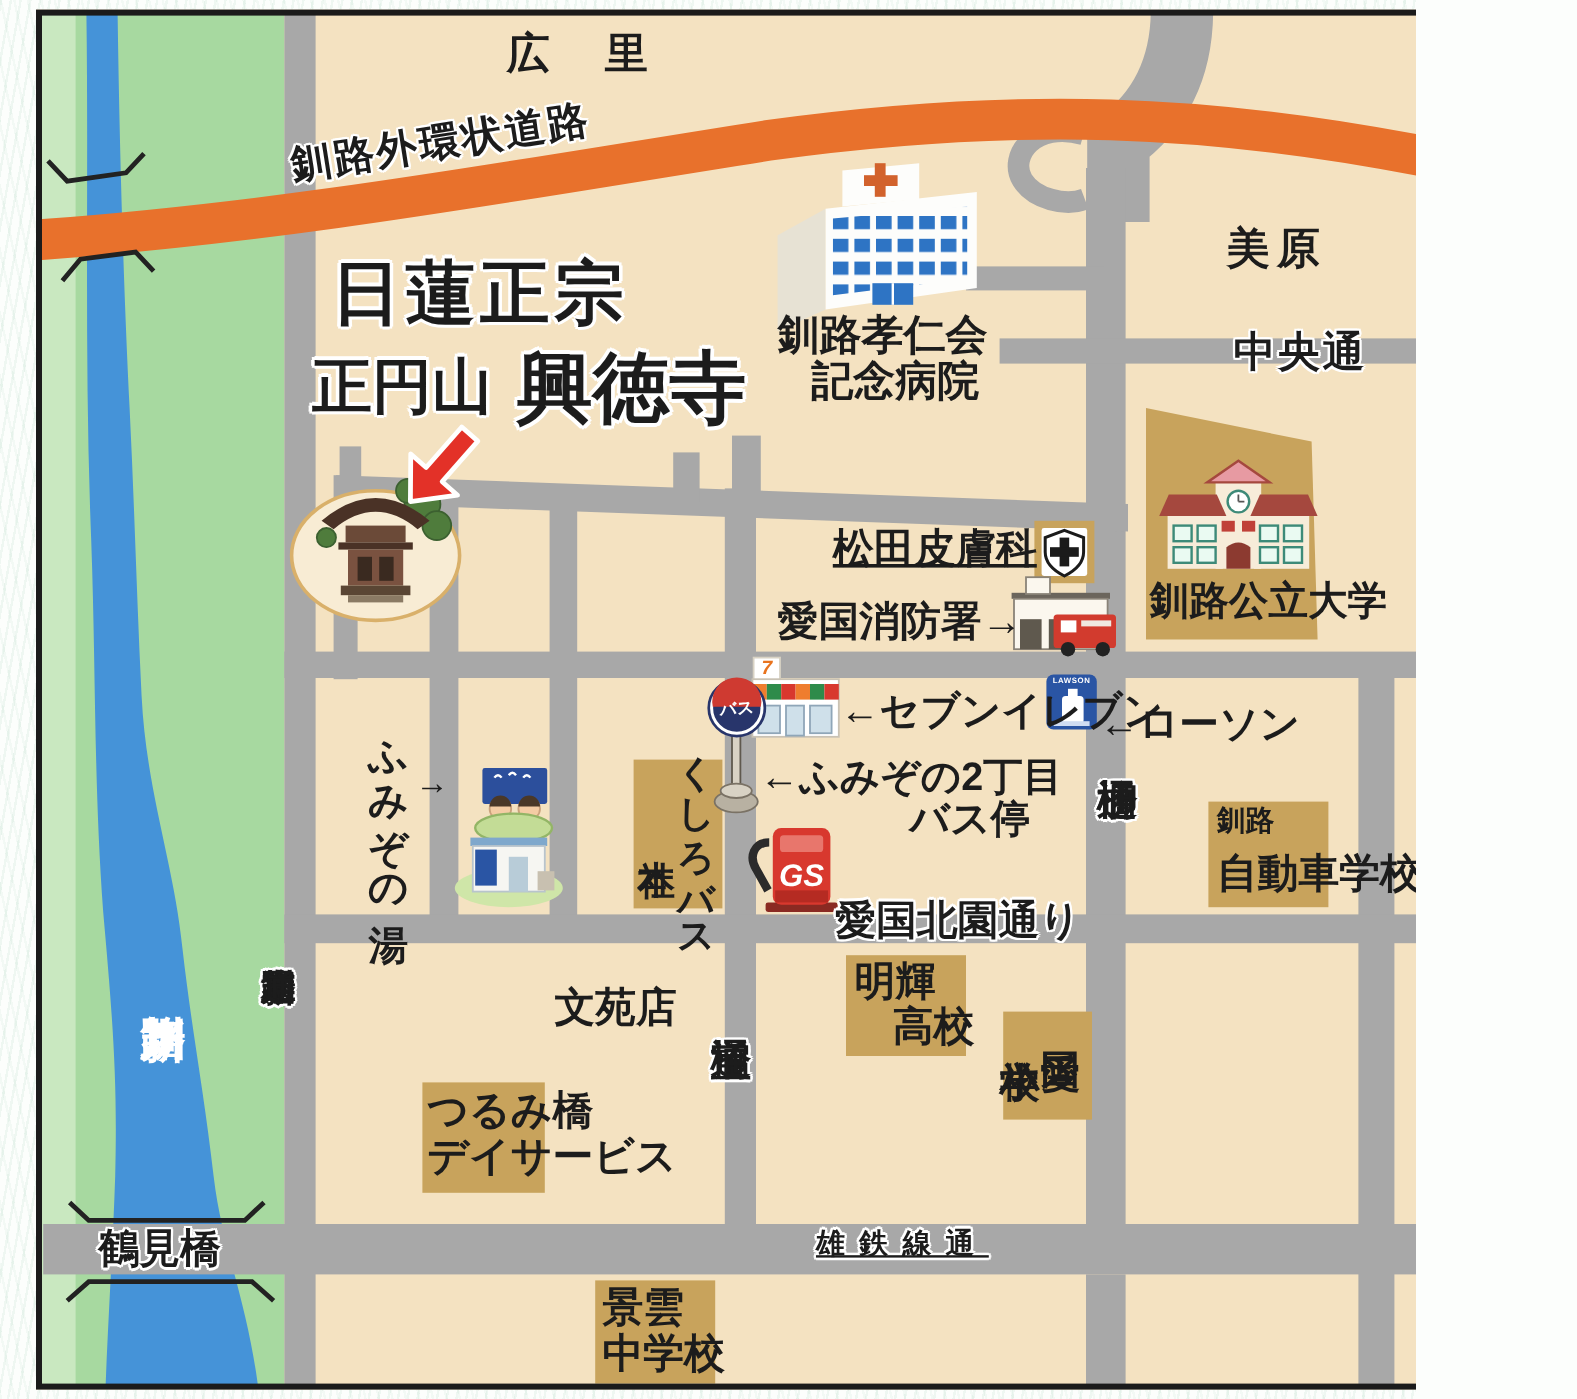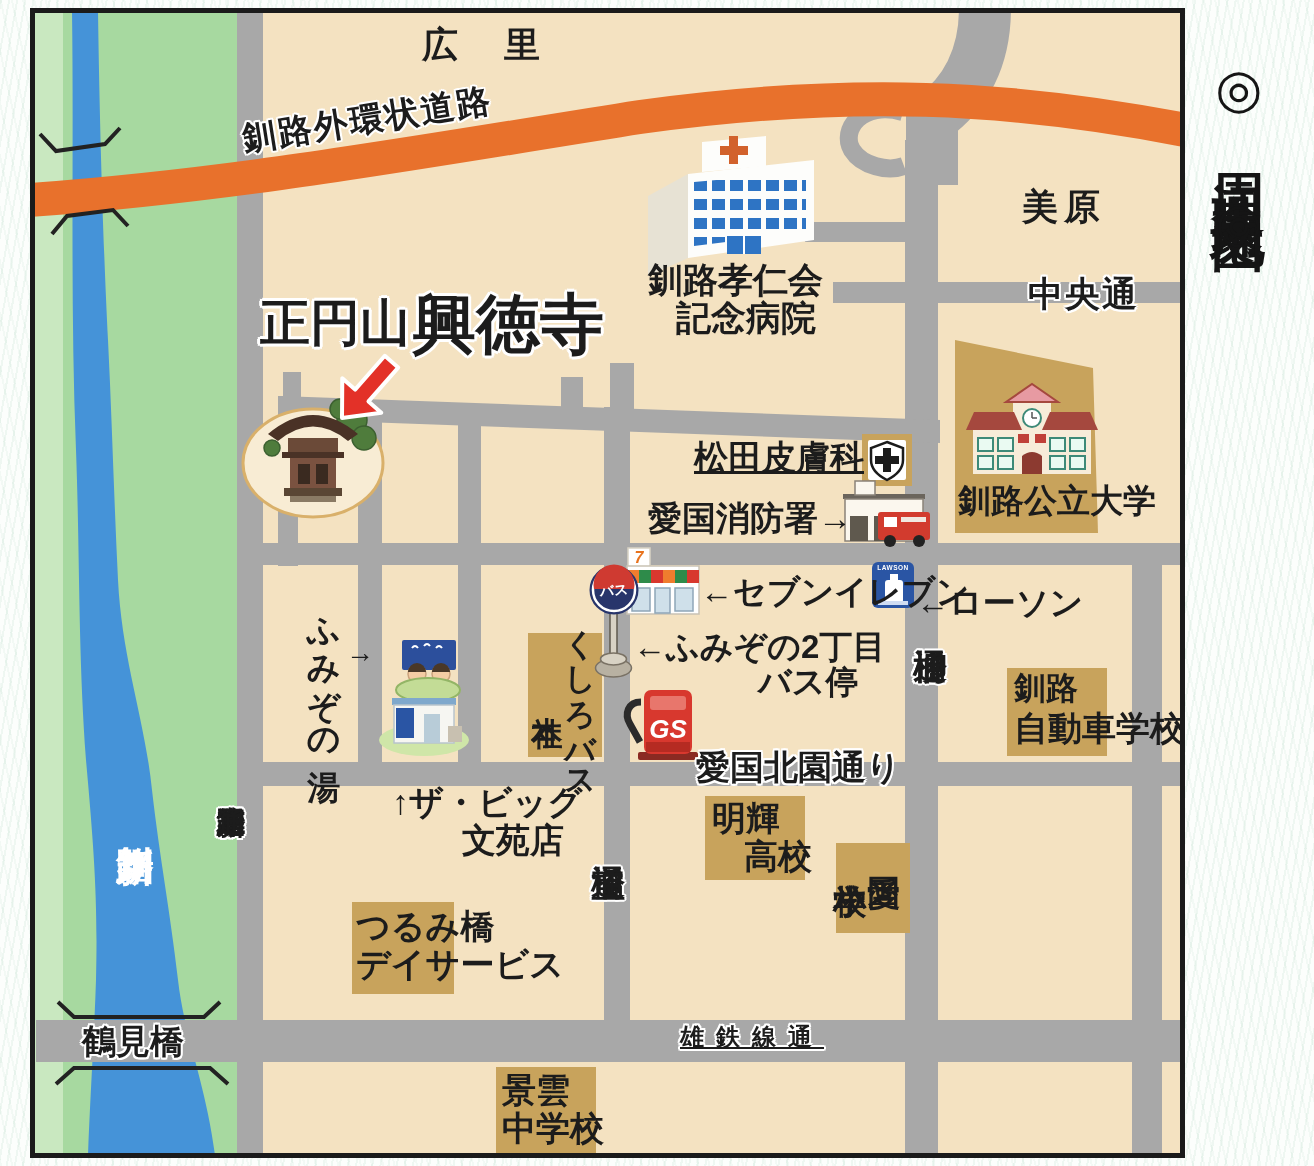--- a/index.html
+++ b/index.html
@@ -2,21 +2,21 @@
 <html><head>
 <meta charset="utf-8">
 <style>
   html,body{margin:0;padding:0;}
   body{
     width:1314px;height:1166px;
     background-color:#fcfefc;
     font-family:"Liberation Sans","DejaVu Sans",sans-serif;
   }
   .stage{
-    position:relative;width:1314px;height:1166px;overflow:hidden;
+    position:relative;width:1180px;height:1166px;overflow:hidden;
     background-color:#fcfefc;
     background-image:
       repeating-linear-gradient(100deg, rgba(120,185,150,.10) 0 2px, rgba(255,255,255,0) 2px 8px),
       repeating-linear-gradient(78deg, rgba(120,185,150,.07) 0 2px, rgba(255,255,255,0) 2px 11px);
   }
   svg{position:absolute;left:0;top:0;}
   .lb{
     position:absolute;font-weight:bold;color:#1c1c1c;line-height:1.05;
     white-space:nowrap;letter-spacing:0;
     font-family:"Liberation Sans","DejaVu Sans",sans-serif;
@@ -228,21 +228,22 @@
       <rect x="448" y="726" width="14" height="16" fill="#c8c0b0"></rect>
     </g>
   </g>
 
   <rect x="32.5" y="10.5" width="1150" height="1145" fill="none" stroke="#1b1b1b" stroke-width="5"></rect>
 </svg>
 
 <div class="lb" style="left:422px;top:26px;font-size:36px;letter-spacing:18px;">広 里</div>
 <div class="lb halo" style="left:240px;top:122px;font-size:34px;letter-spacing:2px;transform:rotate(-9deg);transform-origin:0 0;">釧路外環状道路</div>
 
-<div class="lb serif halo3" style="left:260px;top:290px;font-size:50px;"><span>正円山</span><span style="font-size:64px;margin-left:2px;vertical-align:-6px;">興徳寺</span></div>
+<div class="lb serif halo3" style="left:276px;top:214px;font-size:58px;letter-spacing:4px;">日蓮正宗</div>
+<div class="lb serif halo3" style="left:260px;top:290px;font-size:50px;"><span>正円山</span><span style="font-size:64px;margin-left:20px;vertical-align:-6px;">興徳寺</span></div>
 
 <div class="lb" style="left:648px;top:262px;font-size:35px;">釧路孝仁会</div>
 <div class="lb" style="left:676px;top:300px;font-size:35px;">記念病院</div>
 
 <div class="lb" style="left:1022px;top:188px;font-size:36px;letter-spacing:6px;">美原</div>
 <div class="lb halo" style="left:1028px;top:276px;font-size:35px;letter-spacing:2px;">中央通</div>
 
 <div class="lb" style="left:694px;top:440px;font-size:34px;text-decoration:underline;">松田皮膚科</div>
 <div class="lb" style="left:648px;top:501px;font-size:34px;">愛国消防署→</div>
 <div class="lb" style="left:958px;top:484px;font-size:33px;">釧路公立大学</div>
@@ -253,27 +254,26 @@
 <div class="lb" style="left:633px;top:630px;font-size:33px;">←ふみぞの2丁目</div>
 <div class="lb" style="left:758px;top:665px;font-size:33px;">バス停</div>
 
 <div class="lb vert halo" style="left:912px;top:622px;font-size:34px;">柳橋通</div>
 
 <div class="lb vert" style="left:563px;top:608px;font-size:31px;">くしろバス</div>
 <div class="lb vert" style="left:530px;top:692px;font-size:31px;">本社</div>
 
 <div class="lb halo" style="left:696px;top:750px;font-size:34px;">愛国北園通り</div>
 
-<div class="lb" style="left:1014px;top:672px;font-size:32px;">釧路</div>
+<div class="lb" style="left:1014px;top:672px;font-size:24px;">釧路</div>
 <div class="lb" style="left:1014px;top:711px;font-size:34px;">自動車学校</div>
 
 <div class="lb vert" style="left:306px;top:594px;font-size:33px;">ふみぞの湯</div>
 <div class="lb" style="left:346px;top:638px;font-size:28px;">→</div>
 
-<div class="lb" style="left:392px;top:785px;font-size:34px;">↑ザ・ビッグ</div>
 <div class="lb" style="left:462px;top:823px;font-size:34px;">文苑店</div>
 
 <div class="lb vert halo" style="left:590px;top:838px;font-size:34px;">宝橋通</div>
 
 <div class="lb" style="left:712px;top:801px;font-size:34px;">明輝</div>
 <div class="lb" style="left:712px;top:839px;font-size:34px;margin-left:32px;">高校</div>
 
 <div class="lb vert" style="left:866px;top:850px;font-size:33px;">愛国</div>
 <div class="lb vert" style="left:832px;top:858px;font-size:33px;">小学校</div>
 

